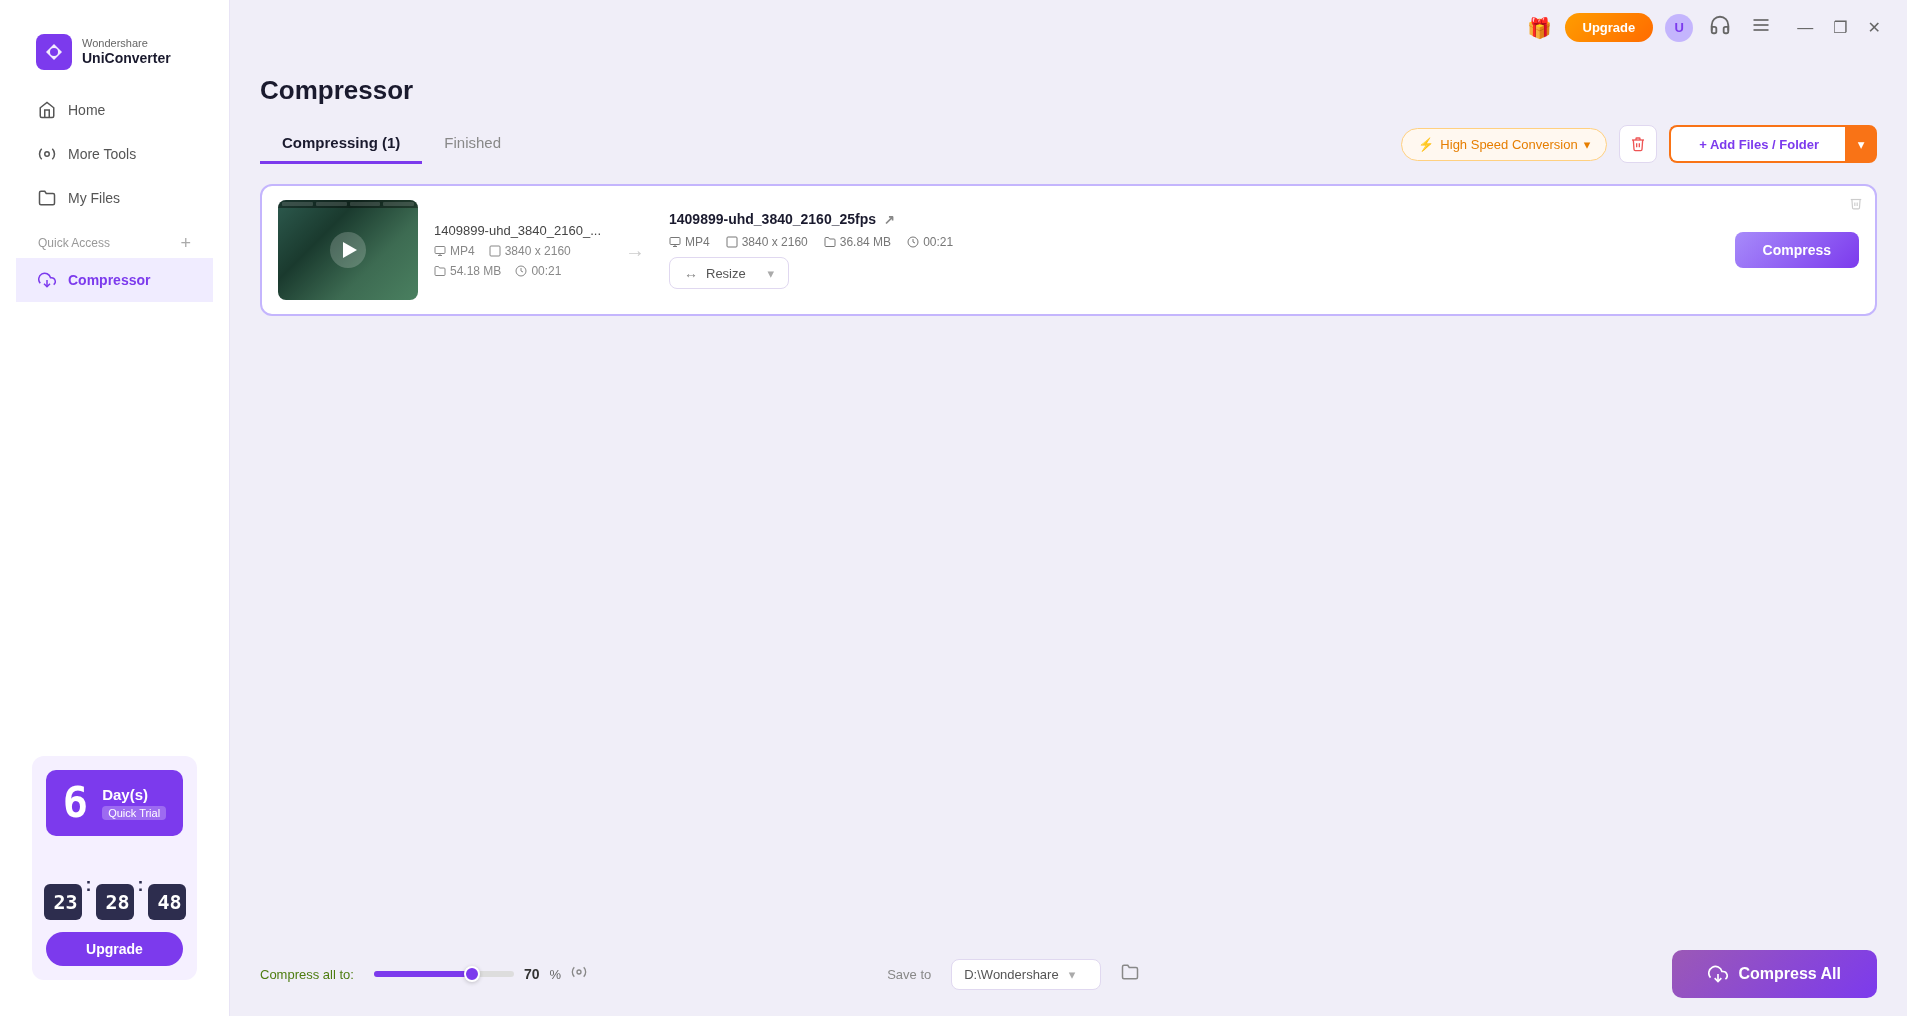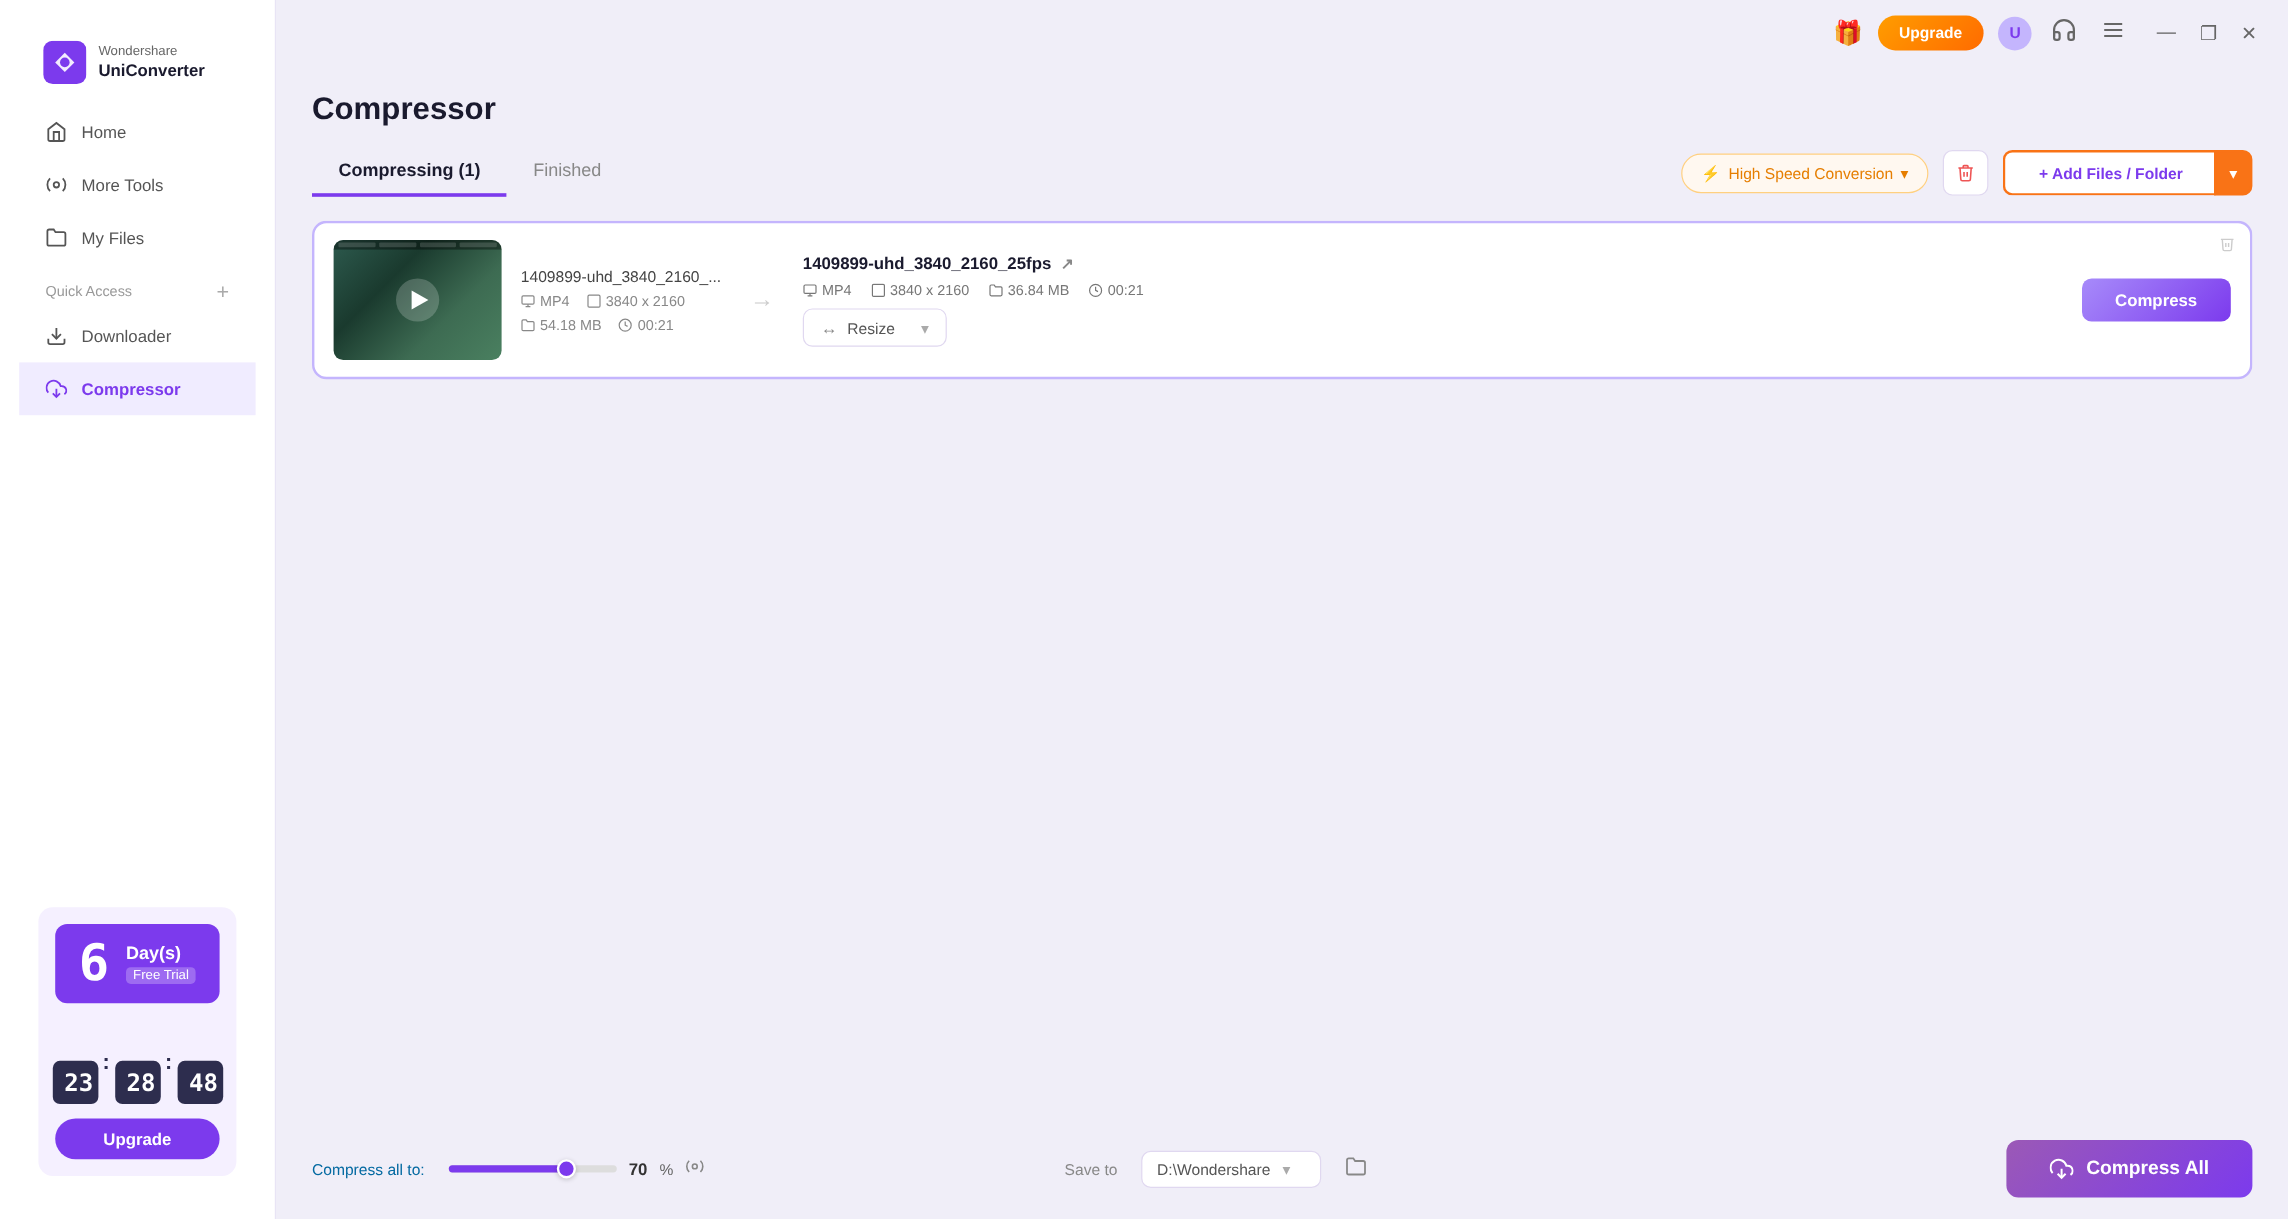--- a/index.html
+++ b/index.html
@@ -499,21 +499,21 @@
     
     .bottom-bar {
       background: #f0eef8;
       padding: 18px 30px;
       display: flex;
       align-items: center;
       gap: 20px;
       margin-top: auto;
     }
     .compress-all-label {
-      color: #0369a1;
+      color: #4d7c0f;
       font-size: 13px;
       white-space: nowrap;
     }
     .slider-wrap {
       display: flex;
       align-items: center;
       gap: 10px;
       flex: 1;
     }
     .slider-container {
@@ -646,46 +646,38 @@
     </svg>
     <span>My Files</span>
   </div>
 
   <div class="quick-access-header">
     <span>Quick Access</span>
     <span class="quick-access-add">+</span>
   </div>
 
 
-  <div class="nav-item">
-    <svg width="18" height="18" viewBox="0 0 24 24" fill="none" stroke="currentColor" stroke-width="2">
-      <path d="M21 15v4a2 2 0 01-2 2H5a2 2 0 01-2-2v-4"></path>
-        <polyline points="7 10 12 15 17 10"></polyline>
-        <line x1="12" y1="15" x2="12" y2="3"></line>
-    </svg>
-    <span>Downloader</span>
-  </div>
 
   <div class="nav-item active">
     <svg width="18" height="18" viewBox="0 0 24 24" fill="none" stroke="currentColor" stroke-width="2">
       <polyline points="8 17 12 21 16 17"></polyline>
         <line x1="12" y1="12" x2="12" y2="21"></line>
         <path d="M20.88 18.09A5 5 0 0018 9h-1.26A8 8 0 103 16.29"></path>
     </svg>
     <span>Compressor</span>
   </div>
 
   <div style="flex:1"></div>
 
   <div class="trial-box">
     <div class="trial-days-card">
       <span class="trial-number">6</span>
       <div class="trial-label-box">
         <div class="days-text">Day(s)</div>
-        <div class="free-trial-badge">Free Trial</div>
+        <div class="free-trial-badge">Quick Trial</div>
       </div>
     </div>
     <div class="timer-row">
       <div class="timer-seg">23</div>
       <span class="timer-colon">:</span>
       <div class="timer-seg">28</div>
       <span class="timer-colon">:</span>
       <div class="timer-seg">48</div>
     </div>
     <button class="upgrade-btn-sidebar">Upgrade</button>

